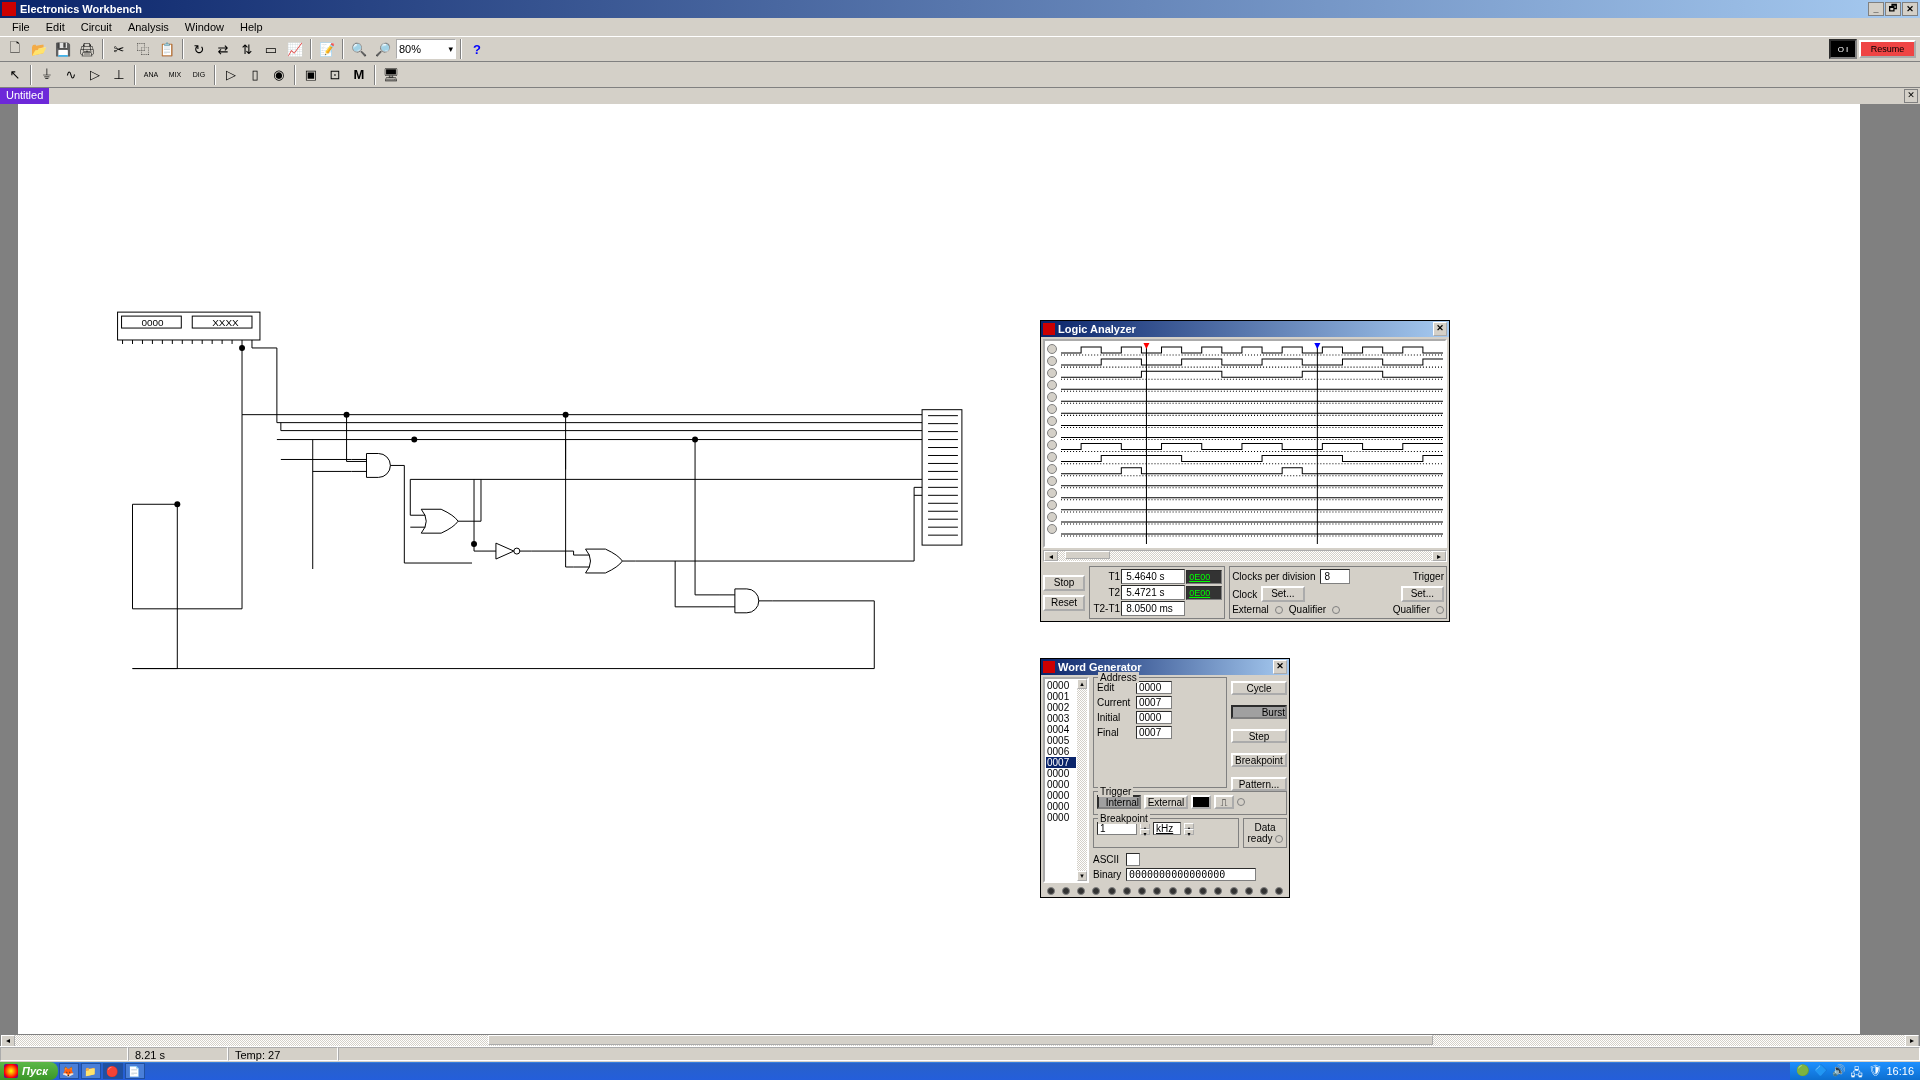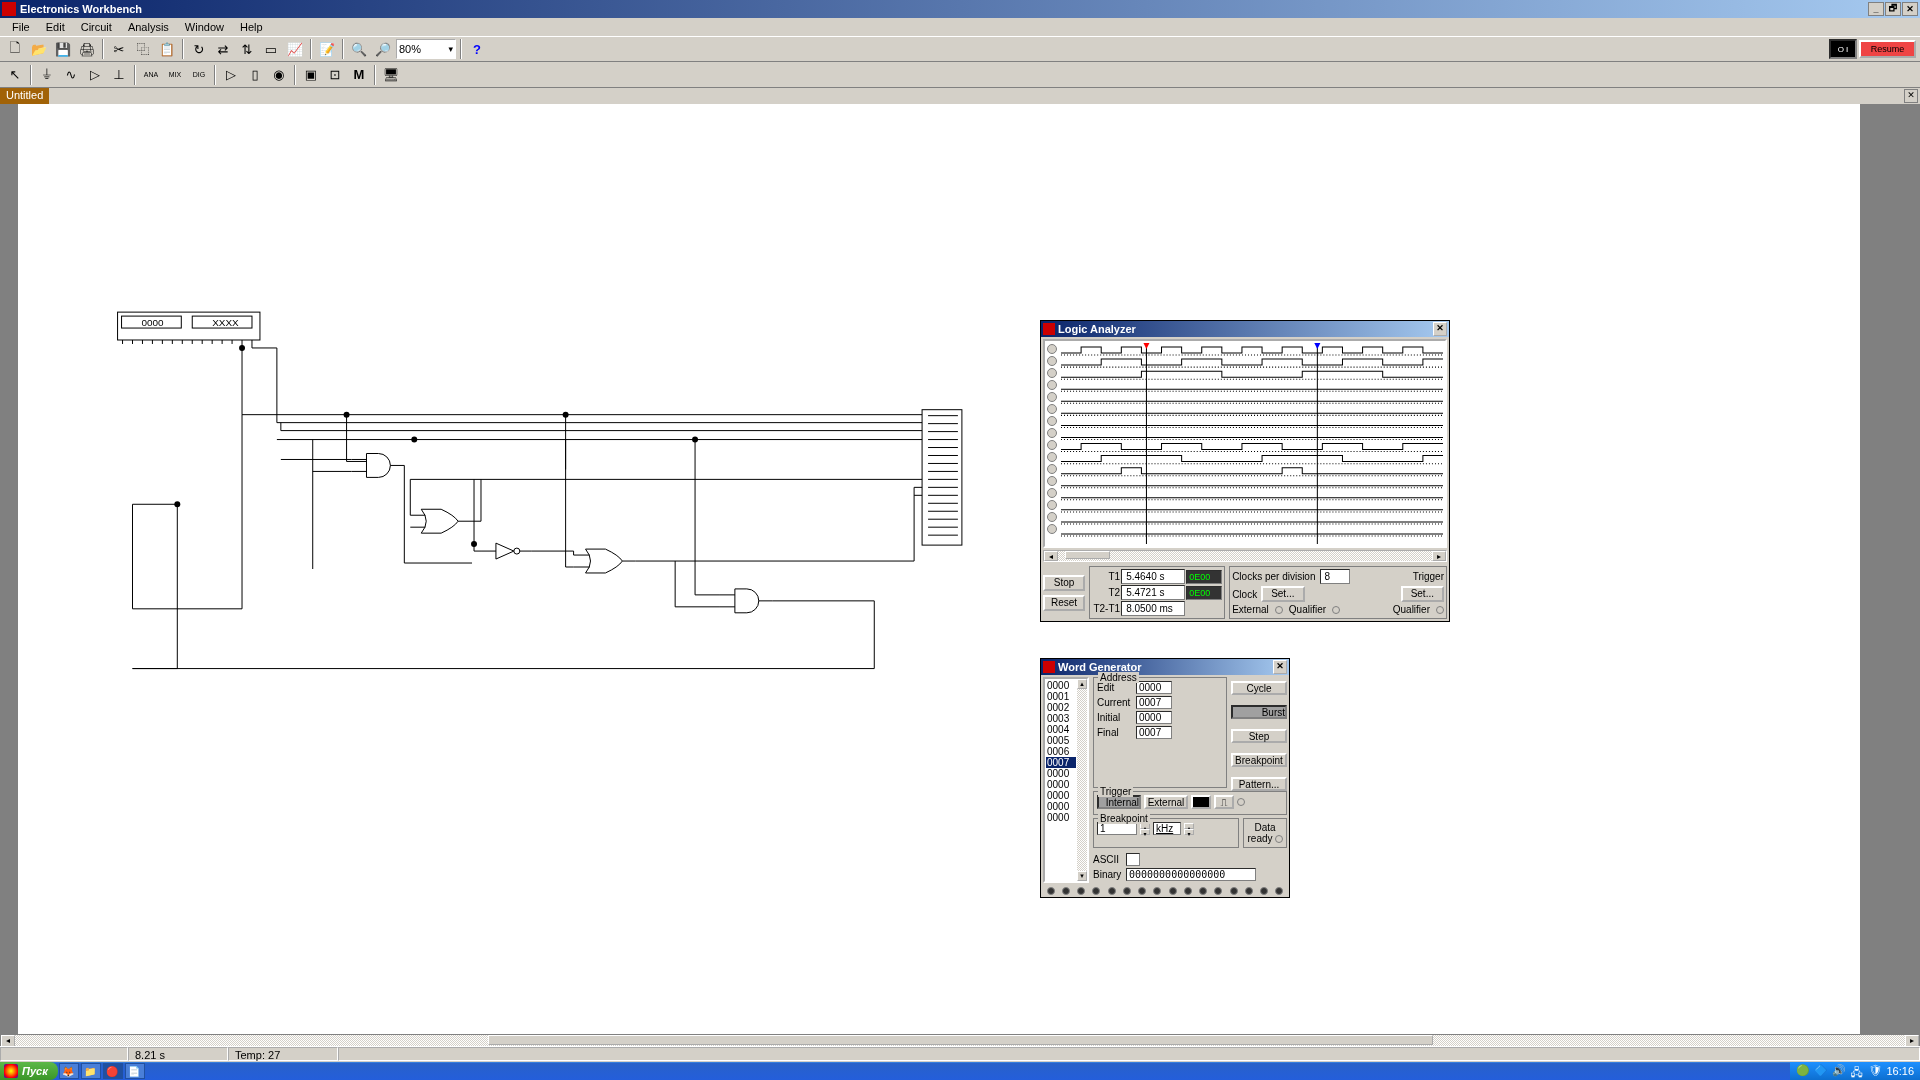--- a/index.html
+++ b/index.html
@@ -22,21 +22,21 @@
 .zoom-combo { height: 20px; border: 1px inset #fff; background: white; font-size: 11px; padding: 0 2px; width: 60px; display: flex; align-items: center; justify-content: space-between; }
 .zoom-combo::after { content: "▾"; font-size: 9px; }
 .resume-btn { margin-left: auto; margin-right: 0; width: 57px; height: 18px; background: #ef4444; border: 2px outset #fff; font-size: 9px; display: flex; align-items: center; justify-content: center; }
 .sim-btn { width: 28px; height: 20px; border: 2px inset #808080; background: #000; display: flex; align-items: center; justify-content: center; margin-right: 2px; }
 .sim-btn span { color: #fff; font-size: 8px; }
 
 
 .toolbar2 { height: 26px; background: #d4d0c8; border-bottom: 1px solid #808080; display: flex; align-items: center; padding: 2px 4px; gap: 2px; }
 
 
-.doc-tab { height: 16px; background: #a16207; color: white; font-size: 11px; padding: 1px 6px; display: inline-block; }
+.doc-tab { height: 16px; background: #6d28d9; color: white; font-size: 11px; padding: 1px 6px; display: inline-block; }
 .doc-tab-close { float: right; width: 14px; height: 14px; background: #d4d0c8; border: 1px solid #808080; font-size: 9px; text-align: center; margin-top: 1px; margin-right: 2px; }
 
 
 .workspace-outer { position: absolute; top: 104px; left: 0; right: 0; bottom: 32px; background: #808080; }
 .workspace { position: absolute; top: 0; left: 18px; right: 60px; bottom: 14px; background: white; }
 .schematic { position: absolute; top: 0; left: 0; width: 100%; height: 100%; }
 
 
 .hscroll { position: absolute; bottom: 0; left: 0; right: 0; height: 14px; background: #d4d0c8; border: 1px solid #808080; display: flex; }
 .scroll-btn { width: 14px; height: 12px; background: #d4d0c8; border: 1px outset #fff; font-size: 8px; text-align: center; }
@@ -62,21 +62,21 @@
 .dialog-close { margin-left: auto; width: 14px; height: 14px; background: #d4d0c8; border: 1px outset #fff; font-size: 9px; text-align: center; color: black; cursor: pointer; }
 
 
 .la-body { padding: 2px; }
 .la-display { border: 2px inset #fff; background: white; padding: 2px; display: flex; }
 .la-channels { width: 14px; display: flex; flex-direction: column; }
 .la-ch { width: 10px; height: 10px; border: 1px solid #808080; border-radius: 50%; background: #d4d0c8; margin: 1px 0; }
 .la-waves { flex: 1; position: relative; }
 .la-btn { height: 16px; border: 2px outset #fff; background: #d4d0c8; font-size: 10px; padding: 0 6px; text-align: center; }
 .la-readout { border: 1px inset #808080; background: #fff; padding: 1px 4px; font-size: 10px; }
-.la-readout-dark { border: 1px inset #808080; background: #333; color: #0f0; padding: 1px 2px; font-size: 9px; }
+.la-readout-dark { border: 1px inset #808080; background: #333; color: #0f0; padding: 1px 2px; font-size: 9px; text-decoration: underline; }
 
 
 .wg-body { padding: 2px; display: flex; gap: 4px; font-size: 10px; }
 .wg-list-wrap { width: 46px; border: 2px inset #fff; background: white; display: flex; }
 .wg-list { flex: 1; font-family: "Courier New", monospace; font-size: 10px; line-height: 11px; padding: 1px; }
 .wg-list-item { padding: 0 1px; }
 .wg-list-item.sel { background: #0a246a; color: white; }
 .wg-vscroll { width: 10px; background: #d4d0c8; display: flex; flex-direction: column; }
 .wg-vscroll-btn { height: 10px; border: 1px outset #fff; font-size: 7px; text-align: center; }
 .wg-right { flex: 1; }

